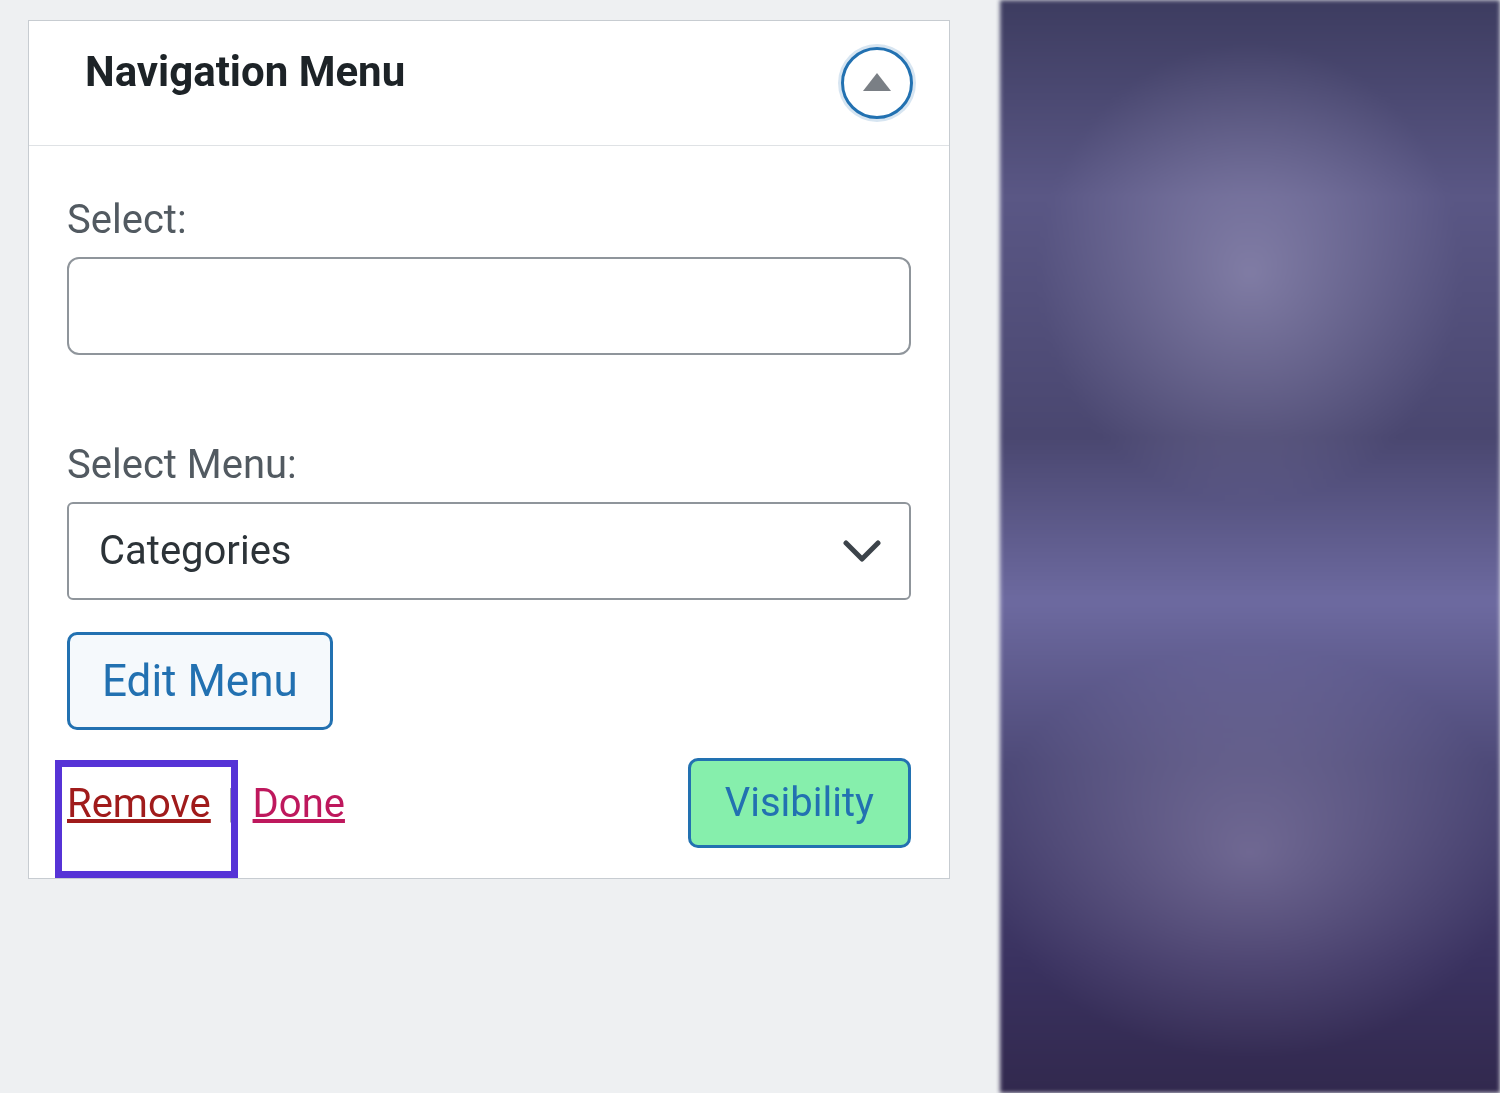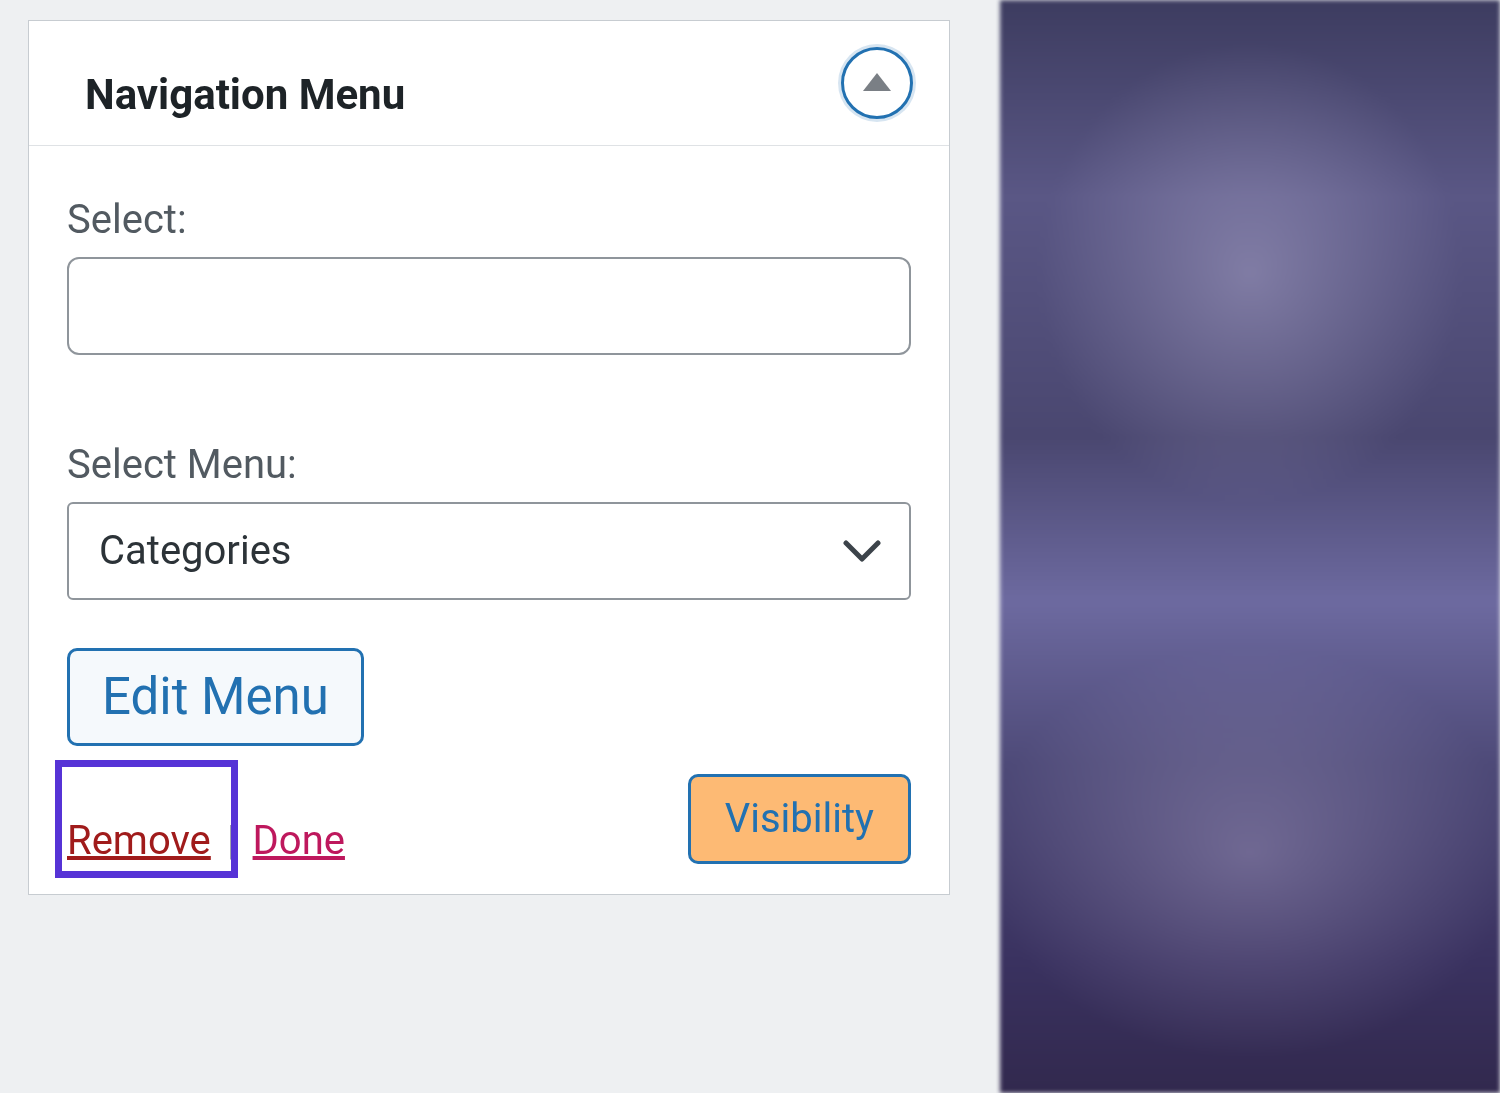--- a/index.html
+++ b/index.html
@@ -30,21 +30,21 @@
     position: absolute;
     top: 20px;
     left: 28px;
     width: 922px;
     background: #fff;
     border: 1px solid #c7ccd1;
   }
 
   .widget-header {
     display: flex;
-    align-items: flex-end;
+    align-items: flex-start;
     justify-content: space-between;
     padding: 26px 36px 26px 56px;
     border-bottom: 1px solid #dfe2e5;
   }
   .widget-title {
     font-size: 42px;
     font-weight: 700;
     color: #1d2327;
   }
   .collapse-btn {
@@ -111,36 +111,35 @@
   .select-chevron {
     position: absolute;
     right: 30px;
     top: 50%;
     transform: translateY(-50%);
     pointer-events: none;
   }
   .select-chevron svg { display:block; }
 
   .edit-menu-btn {
-    margin-top: 48px;
+    margin-top: 32px;
     display: inline-block;
     height: 98px;
     padding: 0 32px;
     border: 3px solid #2271b1;
     border-radius: 10px;
     background: #f5f9fc;
     color: #2271b1;
-    font-size: 51px;
+    font-size: 44px;
     line-height: 92px;
   }
 
   .footer-row {
     margin-top: 28px;
     display: flex;
-    align-items: flex-end;
     justify-content: space-between;
   }
 
   .link-group {
     font-size: 40px;
     display: flex;
     align-items: center;
     gap: 14px;
   }
   .remove-link {
@@ -161,21 +160,21 @@
     border: 7px solid #5633d6;
     background: transparent;
     pointer-events: none;
   }
 
   .visibility-btn {
     display: inline-block;
     padding: 22px 34px;
     border: 3px solid #2271b1;
     border-radius: 10px;
-    background: #fdba74;
+    background: #86efac;
     color: #2271b1;
     font-size: 40px;
     line-height: 1;
   }
 </style>
 </head>
 <body>
 
 <div class="right-strip"></div>
 

